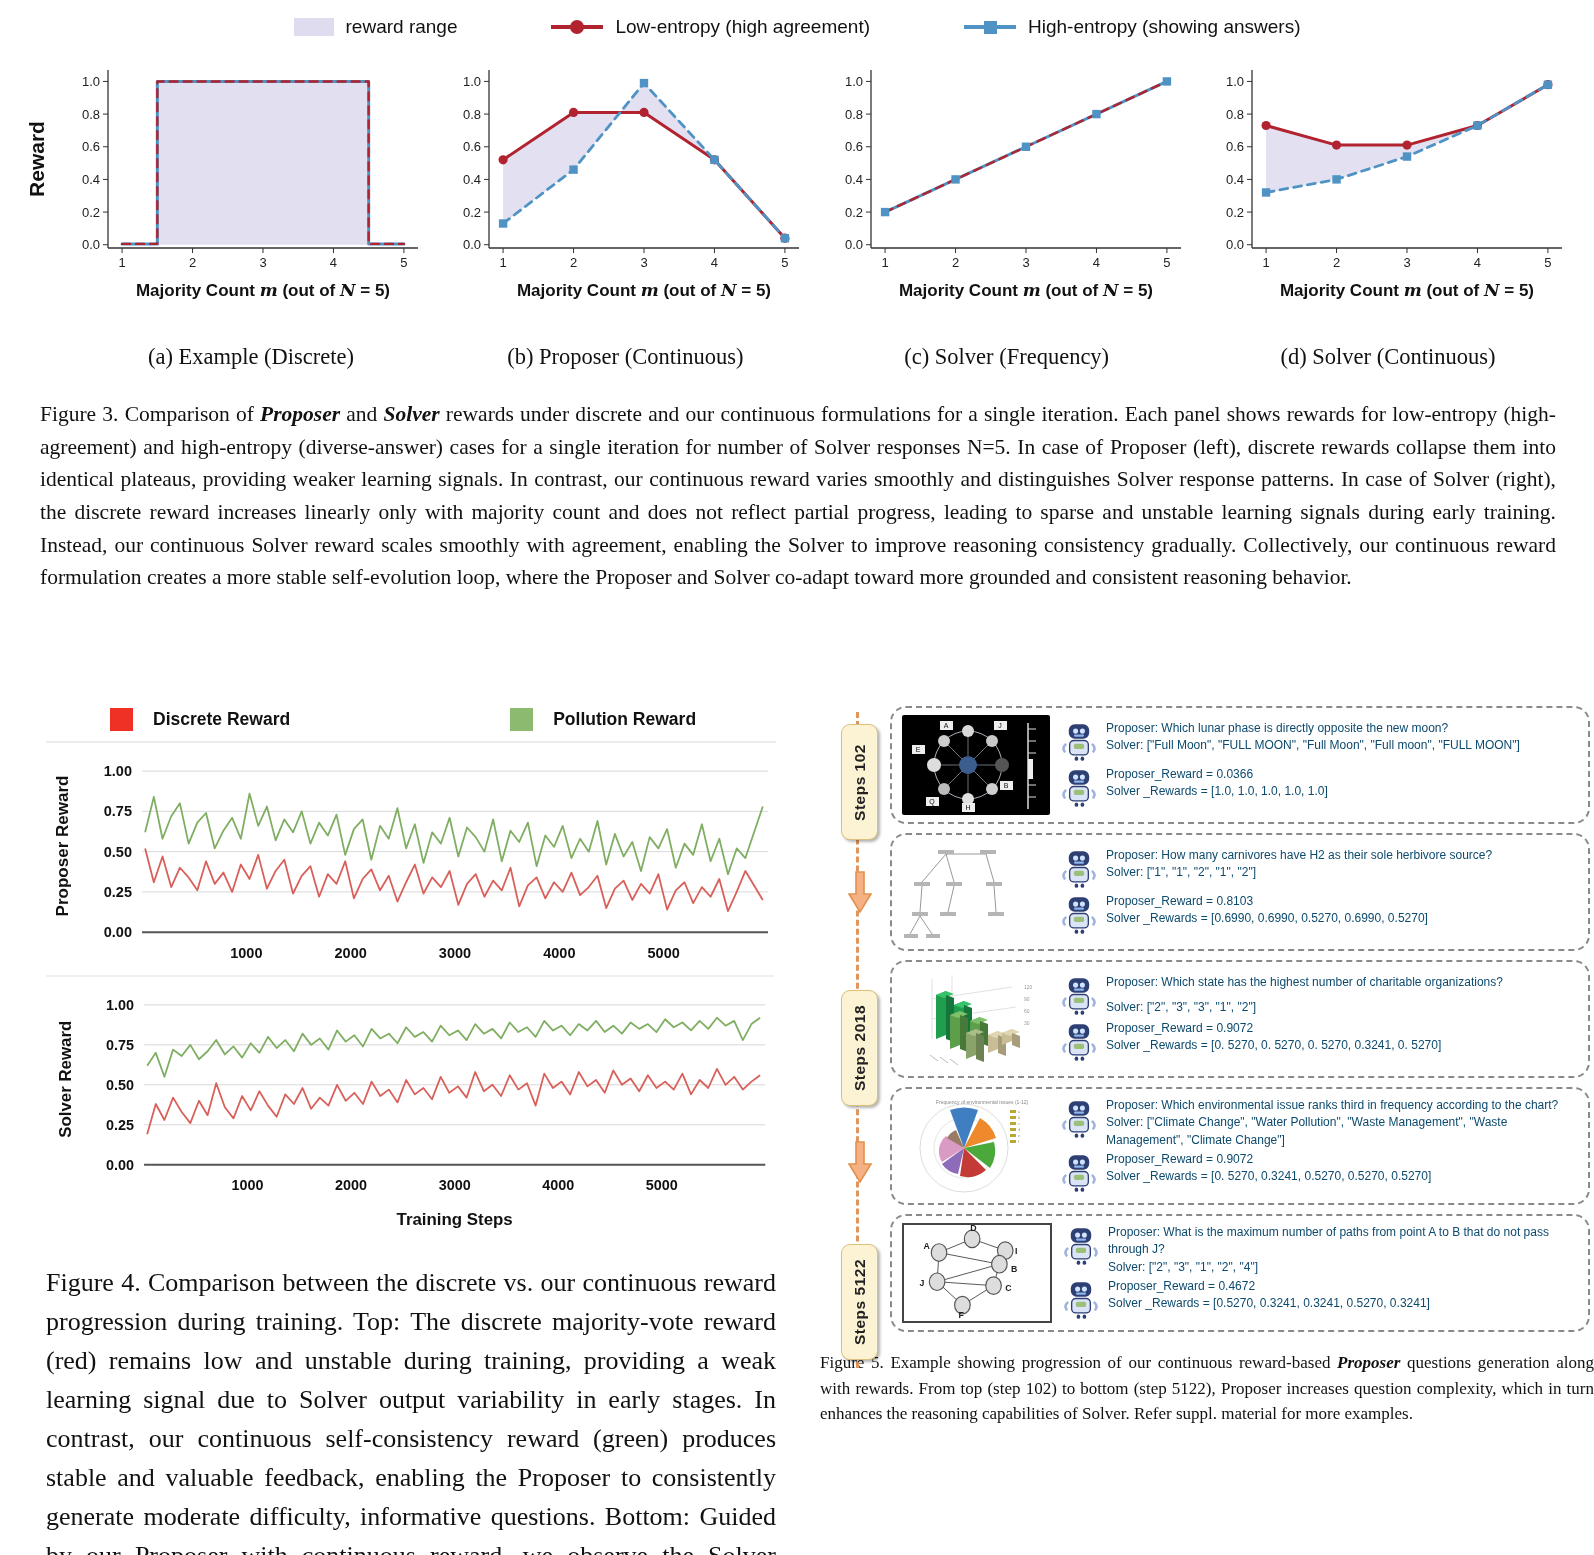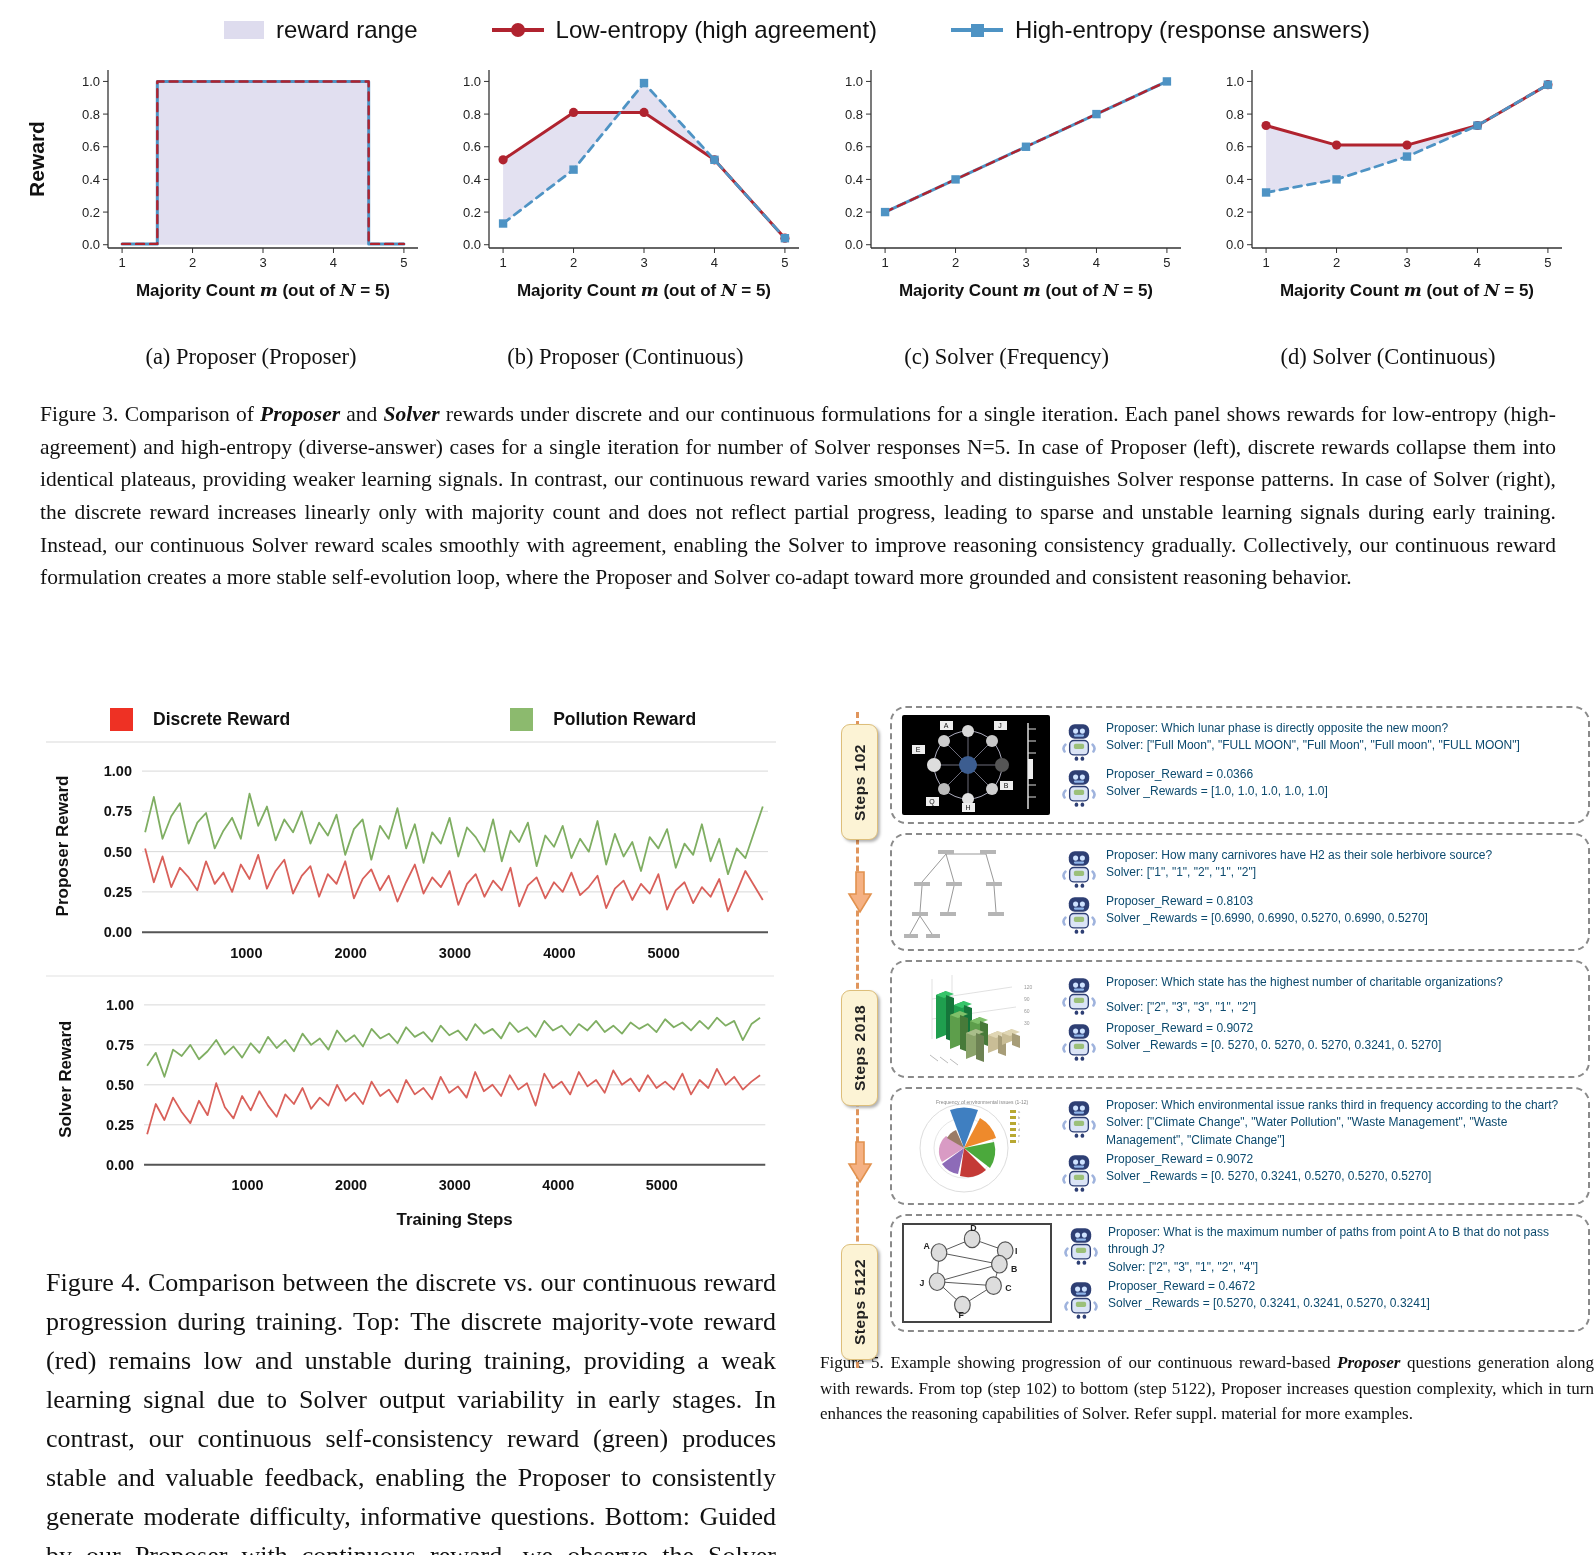--- a/index.html
+++ b/index.html
@@ -8,21 +8,21 @@
   .abs{position:absolute}
   svg{display:block}
 
   
   .seg-b{font-weight:400}
   .seg-i{}
   .seg-bi{font-weight:700;font-style:italic}
 
   
   #header-legend{top:16px;left:0;right:0;display:flex;justify-content:center;
-    align-items:center;gap:74px;font-size:24px}
+    align-items:center;gap:94px;font-size:19px}
   .hleg{display:flex;align-items:center;gap:12px}
   .hleg .patch{width:40px;height:18px}
   .hleg .linewrap{position:relative;width:52px;height:16px}
   .hleg .linewrap .ln{position:absolute;top:6px;left:0;right:0;height:4px}
   .hleg .linewrap .dot{position:absolute;top:1px;left:19px;width:14px;height:14px;border-radius:50%}
   .hleg .linewrap .sq{position:absolute;top:2px;left:20px;width:13px;height:13px}
 
   
   #fig3-row{top:58px;left:26px;width:1548px;display:flex;justify-content:space-between}
   #fig3-subcaps{top:344px;left:26px;width:1548px;display:flex;justify-content:space-between;
@@ -97,21 +97,21 @@
       <span class="ln" style="background: rgb(176, 35, 47);"></span>
       <span class="dot" style="background: rgb(176, 35, 47);"></span>
     </span>
     <span>Low-entropy (high agreement)</span>
   </div>
   <div class="hleg">
     <span class="linewrap">
       <span class="ln" style="background: rgb(78, 147, 196);"></span>
       <span class="sq" style="background: rgb(78, 147, 196);"></span>
     </span>
-    <span>High-entropy (response answers)</span>
+    <span>High-entropy (showing answers)</span>
   </div>
 </div>
 
 <div id="fig3-row" class="abs">
   <svg width="404" height="252" viewBox="0 0 404 252">
       <polygon points="96.0909090909091,185.91743119266056 131.3181818181818,185.91743119266056 131.3181818181818,23.431192660550465 342.68181818181813,23.431192660550465 342.68181818181813,185.91743119266056 377.9090909090909,185.91743119266056 377.9090909090909,186.73394495412845 96.0909090909091,186.73394495412845" fill="#dedcee" fill-opacity="0.9"></polygon>
       <line x1="82" y1="12" x2="82" y2="190" stroke="#333" stroke-width="1.3"></line>
       <line x1="82" y1="190" x2="392" y2="190" stroke="#333" stroke-width="1.3"></line>
       <line x1="77" y1="186.73394495412845" x2="82" y2="186.73394495412845" stroke="#333"></line>
       <text x="74" y="191.23394495412845" text-anchor="end" font-size="13" fill="#222">0.0</text>
@@ -249,21 +249,21 @@
       <circle cx="345.9090909090909" cy="26.69724770642202" r="4.6" fill="#b0232f"></circle>
       <rect x="59.89090909090909" y="130.2770642201835" width="8.4" height="8.4" fill="#4e93c4"></rect>
       <rect x="130.34545454545454" y="117.21284403669723" width="8.4" height="8.4" fill="#4e93c4"></rect>
       <rect x="200.8" y="94.35045871559632" width="8.4" height="8.4" fill="#4e93c4"></rect>
       <rect x="271.2545454545455" y="63.32293577981652" width="8.4" height="8.4" fill="#4e93c4"></rect>
       <rect x="341.7090909090909" y="22.49724770642202" width="8.4" height="8.4" fill="#4e93c4"></rect>
       <text x="205" y="238" text-anchor="middle" font-size="17" font-weight="bold" fill="#111"><tspan>Majority Count </tspan><tspan font-style="italic" font-family="&quot;DejaVu Serif&quot;,serif">m</tspan><tspan> (out of </tspan><tspan font-style="italic" font-family="&quot;DejaVu Serif&quot;,serif">N</tspan><tspan> = 5)</tspan></text>
     </svg>
 </div>
 <div id="fig3-subcaps" class="abs">
-  <div class="w1">(a) Proposer (Proposer)</div>
+  <div class="w1">(a) Example (Discrete)</div>
   <div class="w2">(b) Proposer (Continuous)</div>
   <div class="w3">(c) Solver (Frequency)</div>
   <div class="w4">(d) Solver (Continuous)</div>
 </div>
 
 <div id="fig3-caption" class="abs"><span>Figure 3. </span><span class="seg-b">Comparison of </span><span class="seg-bi">Proposer</span><span class="seg-b"> and </span><span class="seg-bi">Solver</span><span class="seg-b"> rewards under discrete and our continuous formulations for a single iteration.</span><span> Each panel shows rewards for </span><span class="seg-i">low-entropy</span><span> (high-agreement) and </span><span class="seg-i">high-entropy</span><span> (diverse-answer) cases for a single iteration for number of </span><span class="seg-i">Solver</span><span> responses </span><span class="seg-i">N</span><span>=5. In case of </span><span class="seg-i">Proposer</span><span> (left), discrete rewards collapse them into identical plateaus, providing weaker learning signals. In contrast, our continuous reward varies smoothly and distinguishes </span><span class="seg-i">Solver</span><span> response patterns. In case of </span><span class="seg-i">Solver</span><span> (right), the discrete reward increases linearly only with majority count and does not reflect partial progress, leading to sparse and unstable learning signals during early training. Instead, our </span><span class="seg-i">continuous Solver reward</span><span> scales smoothly with agreement, enabling the </span><span class="seg-i">Solver</span><span> to improve reasoning consistency gradually. Collectively, our continuous reward formulation creates a more stable self-evolution loop, where the </span><span class="seg-i">Proposer</span><span> and </span><span class="seg-i">Solver</span><span> co-adapt toward more grounded and consistent reasoning behavior.</span></div>
 
 <div id="left-col" class="abs">
   <div id="fig4-legend">
     <div class="f4leg">

